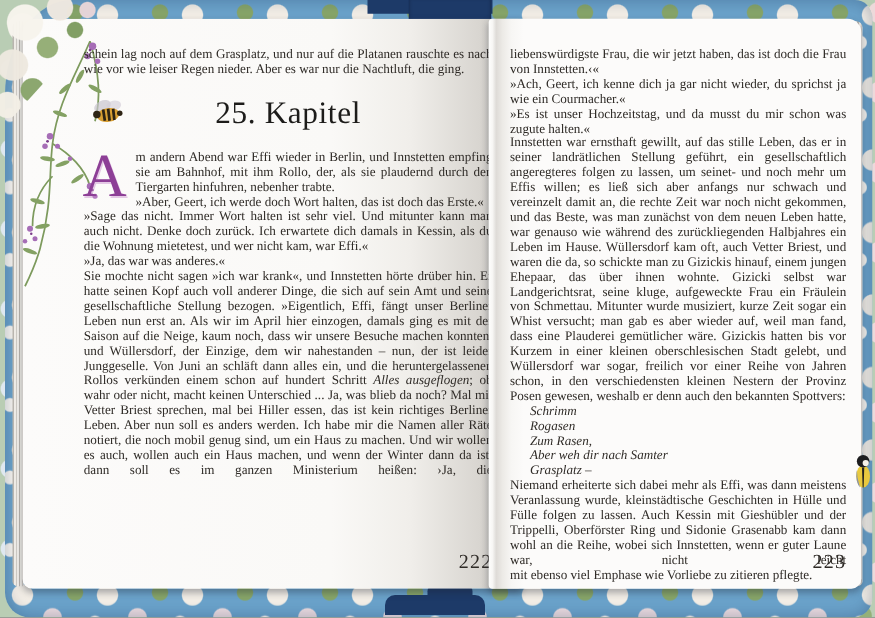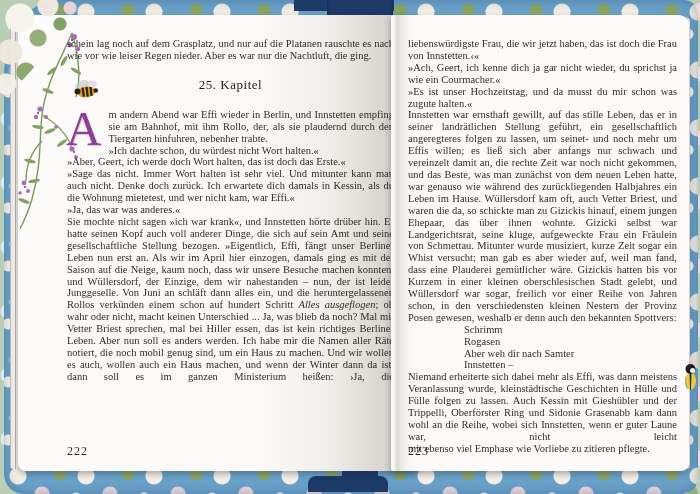--- a/index.html
+++ b/index.html
@@ -42,26 +42,26 @@
   .page{position:absolute;top:15px;height:456px;box-shadow:0 3px 6px rgba(30,35,50,.35);padding-left:44px;}
   .page-left{left:18px;width:354px;border-radius:11px 3px 3px 8px;border-right:1px solid #a6a29c;
       background:linear-gradient(to right,#fcfbfa 0%,#faf9f7 62%,#f0eeea 78%,#d8d5d0 92%,#c3c0bb 100%);}
   .page-right{left:391px;width:254px;border-radius:3px 11px 8px 3px;
       background:linear-gradient(to right,#fefefd 0px,#f7f6f4 3px,#dedbd7 6px,#eceae6 11px,#f7f6f4 18px,#fcfbfa 28px,#fcfbfa 100%);}
   .content{position:absolute;top:23px;color:#2f2b27;}
   .content-left{left:49px;right:22px;}
   .content-right{left:17px;right:12px;}
   p.body-par{margin:0;text-align:justify;font-size:10.5px;line-height:11.9px;}
   p.fill-last{text-align-last:justify;}
-  h2.chapter{text-align:center;font-weight:500;font-size:13px;letter-spacing:.5px;
+  h2.chapter{text-align:center;font-weight:500;font-size:25px;letter-spacing:.5px;
       margin:15px 0 16px;color:#1d1c1a;}
-  .verse{margin-left:56px;font-size:10.5px;line-height:11.9px;}
+  .verse{font-style:italic;margin-left:16px;font-size:10.5px;line-height:11.9px;}
   .dropcap{float:left;font-size:49px;line-height:36px;height:35px;margin:2px 7px 0 -1px;
       color:#8d3f96;text-shadow:1px 1px 0 rgba(200,140,205,.45);}
-  .page-number{position:absolute;bottom:12px;text-align:left;font-size:12px;
+  .page-number{position:absolute;bottom:12px;text-align:right;font-size:16px;
       color:#2f2b27;letter-spacing:1px;}
   .page-number-left{left:49px;right:22px;}
   .page-number-right{left:17px;right:12px;}
   
   .flower-sprig{position:absolute;left:-6px;top:16px;width:86px;height:200px;}
   .bee{position:absolute;left:53px;top:64px;width:30px;height:20px;}
   .bird{position:absolute;left:684px;top:362px;width:13px;height:30px;}
   .corner-floral{position:absolute;left:0;top:0;width:95px;height:105px;
       clip-path:polygon(0 0,100% 0,0 100%);opacity:.97;
       background-image:
@@ -137,40 +137,40 @@
           <path d="M15.5,8 l1.2,9.6"></path>
           <path d="M19.5,8 l1,9"></path>
       </g>
       <circle cx="6.5" cy="12.5" r="3" fill="#2e2414"></circle>
       <circle cx="24.8" cy="11.5" r="2.2" fill="#2e2414"></circle>
     </svg>
     <div class="content content-left">
         <p class="body-par">schein lag noch auf dem Grasplatz, und nur auf die Platanen rauschte es nach wie vor wie leiser Regen nieder. Aber es war nur die Nachtluft, die ging.</p>
         <h2 class="chapter">25. Kapitel</h2>
         <p class="body-par"><span class="dropcap">A</span>m andern Abend war Effi wieder in Berlin, und Innstetten empfing sie am Bahnhof, mit ihm Rollo, der, als sie plaudernd durch den Tiergarten hinfuhren, nebenher trabte.</p>
-        <p class="body-par">»Ich dachte schon, du würdest nicht Wort halten.«</p>
         <p class="body-par">»Aber, Geert, ich werde doch Wort halten, das ist doch das Erste.«</p>
         <p class="body-par">»Sage das nicht. Immer Wort halten ist sehr viel. Und mitunter kann man auch nicht. Denke doch zurück. Ich erwartete dich damals in Kessin, als du die Wohnung mietetest, und wer nicht kam, war Effi.«</p>
         <p class="body-par">»Ja, das war was anderes.«</p>
         <p class="body-par fill-last">Sie mochte nicht sagen »ich war krank«, und Innstetten hörte drüber hin. Er hatte seinen Kopf auch voll anderer Dinge, die sich auf sein Amt und seine gesellschaftliche Stellung bezogen. »Eigentlich, Effi, fängt unser Berliner Leben nun erst an. Als wir im April hier einzogen, damals ging es mit der Saison auf die Neige, kaum noch, dass wir unsere Besuche machen konnten, und Wüllersdorf, der Einzige, dem wir nahestanden – nun, der ist leider Junggeselle. Von Juni an schläft dann alles ein, und die heruntergelassenen Rollos verkünden einem schon auf hundert Schritt <em>Alles ausgeflogen</em>; ob wahr oder nicht, macht keinen Unterschied ... Ja, was blieb da noch? Mal mit Vetter Briest sprechen, mal bei Hiller essen, das ist kein richtiges Berliner Leben. Aber nun soll es anders werden. Ich habe mir die Namen aller Räte notiert, die noch mobil genug sind, um ein Haus zu machen. Und wir wollen es auch, wollen auch ein Haus machen, und wenn der Winter dann da ist, dann soll es im ganzen Ministerium heißen: ›Ja, die</p>
       </div>
     <div class="page-number page-number-left">222</div>
   </div>
 
   <div class="page page-right">
     <div class="content content-right">
         <p class="body-par">liebenswürdigste Frau, die wir jetzt haben, das ist doch die Frau von Innstetten.‹«</p>
         <p class="body-par">»Ach, Geert, ich kenne dich ja gar nicht wieder, du sprichst ja wie ein Courmacher.«</p>
         <p class="body-par">»Es ist unser Hochzeitstag, und da musst du mir schon was zugute halten.«</p>
         <p class="body-par">Innstetten war ernsthaft gewillt, auf das stille Leben, das er in seiner landrätlichen Stellung geführt, ein gesellschaftlich angeregteres folgen zu lassen, um seinet- und noch mehr um Effis willen; es ließ sich aber anfangs nur schwach und vereinzelt damit an, die rechte Zeit war noch nicht gekommen, und das Beste, was man zunächst von dem neuen Leben hatte, war genauso wie während des zurückliegenden Halbjahres ein Leben im Hause. Wüllersdorf kam oft, auch Vetter Briest, und waren die da, so schickte man zu Gizickis hinauf, einem jungen Ehepaar, das über ihnen wohnte. Gizicki selbst war Landgerichtsrat, seine kluge, aufgeweckte Frau ein Fräulein von Schmettau. Mitunter wurde musiziert, kurze Zeit sogar ein Whist versucht; man gab es aber wieder auf, weil man fand, dass eine Plauderei gemütlicher wäre. Gizickis hatten bis vor Kurzem in einer kleinen oberschlesischen Stadt gelebt, und Wüllersdorf war sogar, freilich vor einer Reihe von Jahren schon, in den verschiedensten kleinen Nestern der Provinz Posen gewesen, weshalb er denn auch den bekannten Spottvers:</p>
         <div class="verse">
           <div>Schrimm</div>
           <div>Rogasen</div>
+          <div>Zum Rasen,</div>
           <div>Aber weh dir nach Samter</div>
-          <div>Innstetten –</div>
+          <div>Grasplatz –</div>
         </div>
         <p class="body-par fill-last">Niemand erheiterte sich dabei mehr als Effi, was dann meistens Veranlassung wurde, kleinstädtische Geschichten in Hülle und Fülle folgen zu lassen. Auch Kessin mit Gieshübler und der Trippelli, Oberförster Ring und Sidonie Grasenabb kam dann wohl an die Reihe, wobei sich Innstetten, wenn er guter Laune war, nicht leicht</p>
         <p class="body-par">mit ebenso viel Emphase wie Vorliebe zu zitieren pflegte.</p>
       </div>
     <div class="page-number page-number-right">223</div>
   </div>
 
   <svg class="bird" viewBox="0 0 13 30">
     <ellipse cx="6.5" cy="19" rx="5.5" ry="9" fill="#e8c93f"></ellipse>
     <path d="M1.5,14 C0.5,20 1.5,25 4,28 L2,20 Z" fill="#8a93a6"></path>

